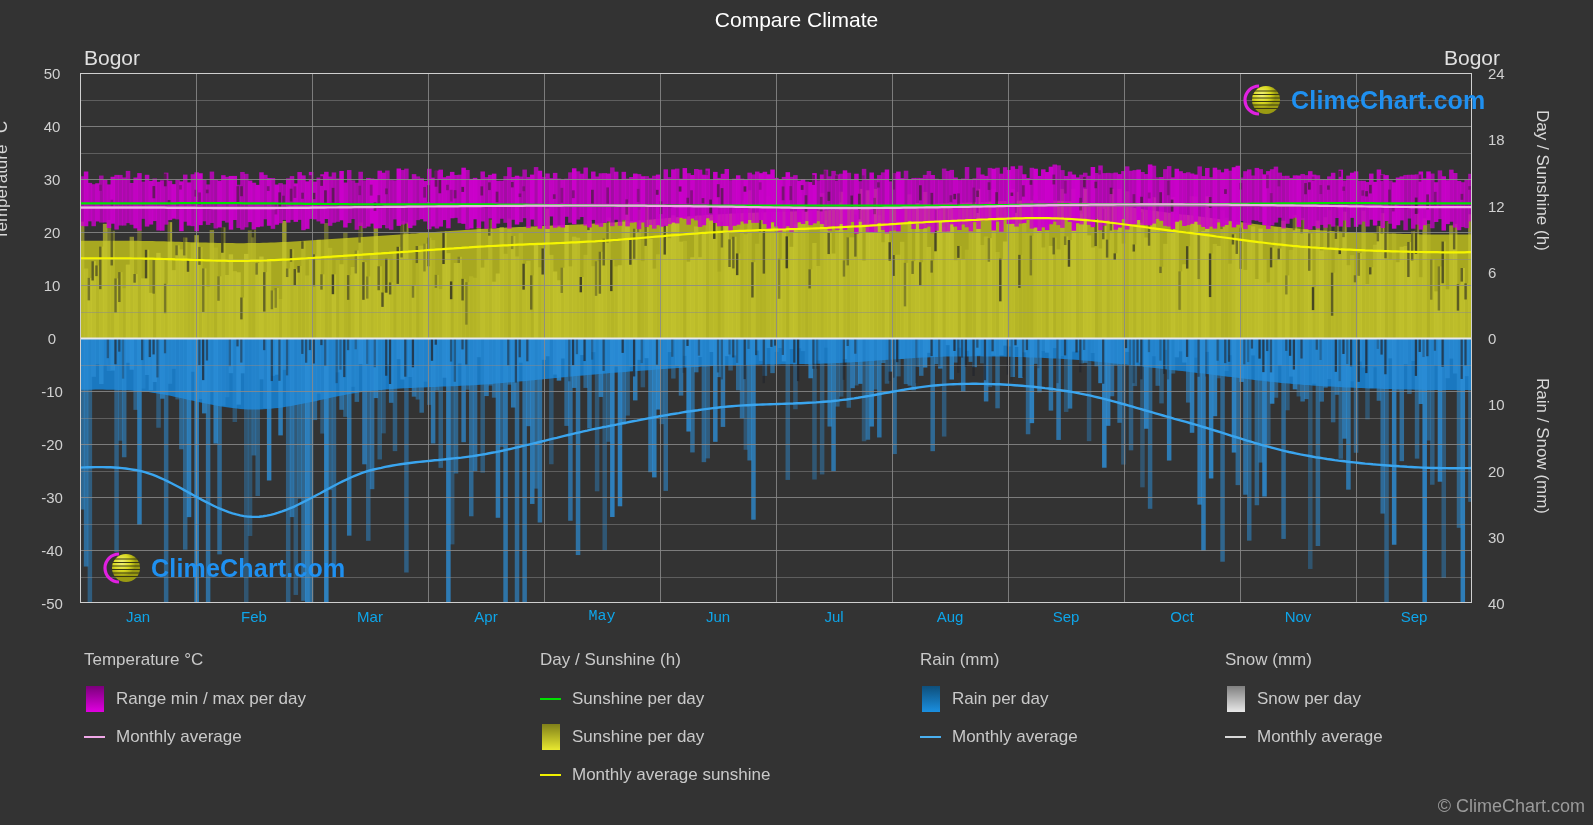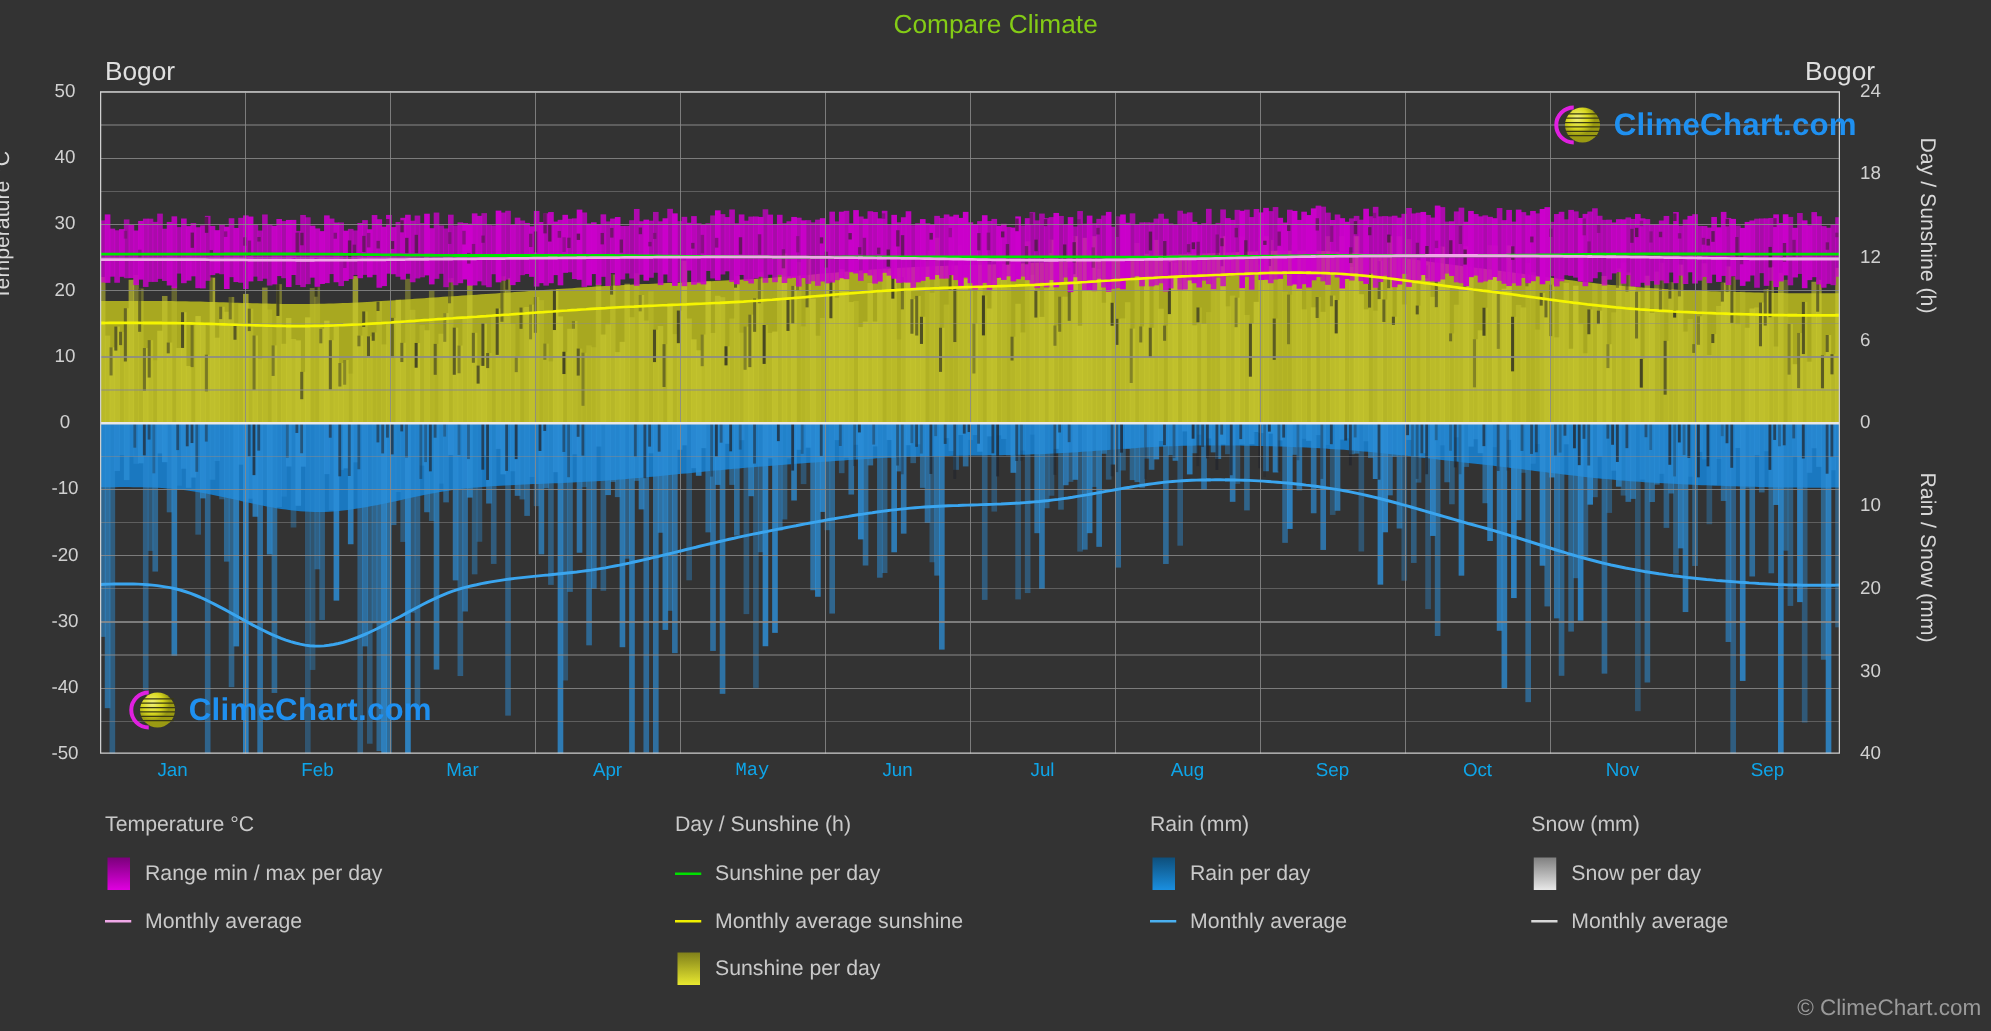--- a/index.html
+++ b/index.html
@@ -6,21 +6,21 @@
   html, body {
     width: 1593px; height: 825px;
     background: #333333;
     font-family: "Liberation Sans", sans-serif;
     overflow: hidden;
   }
   #root { position: relative; width: 1593px; height: 825px; }
 
   .chart-title {
     position: absolute; top: 8px; left: 0; width: 100%;
-    text-align: center; font-size: 21px; color: #84cc16;
+    text-align: center; font-size: 21px; color: #ffffff;
   }
   .loc-left {
     position: absolute; left: 84px; top: 46px;
     font-size: 21px; color: #e0e0e0;
   }
   .loc-right {
     position: absolute; right: 93px; top: 46px;
     font-size: 21px; color: #e0e0e0;
   }
 
@@ -1799,29 +1799,29 @@
       <div class="lgroup" style="left: 540px;">
         <h4>Day / Sunshine (h)</h4>
         <div class="lrow">
           <span class="swatch-wrap">
             <span class="swatch-line" style="border-top-color: rgb(0, 224, 0);"></span>
           </span>
           <span class="ltext">Sunshine per day</span>
         </div>
         <div class="lrow">
           <span class="swatch-wrap">
+            <span class="swatch-box" style="background: linear-gradient(rgb(128, 128, 26), rgb(232, 232, 48));"></span>
+          </span>
+          <span class="ltext">Sunshine per day</span>
+        </div>
+        <div class="lrow">
+          <span class="swatch-wrap">
             <span class="swatch-line" style="border-top-color: rgb(240, 240, 0);"></span>
           </span>
           <span class="ltext">Monthly average sunshine</span>
-        </div>
-        <div class="lrow">
-          <span class="swatch-wrap">
-            <span class="swatch-box" style="background: linear-gradient(rgb(128, 128, 26), rgb(232, 232, 48));"></span>
-          </span>
-          <span class="ltext">Sunshine per day</span>
         </div>
       </div>
       <div class="lgroup" style="left: 920px;">
         <h4>Rain (mm)</h4>
         <div class="lrow">
           <span class="swatch-wrap">
             <span class="swatch-box" style="background: linear-gradient(rgb(14, 79, 123), rgb(26, 143, 224));"></span>
           </span>
           <span class="ltext">Rain per day</span>
         </div>

